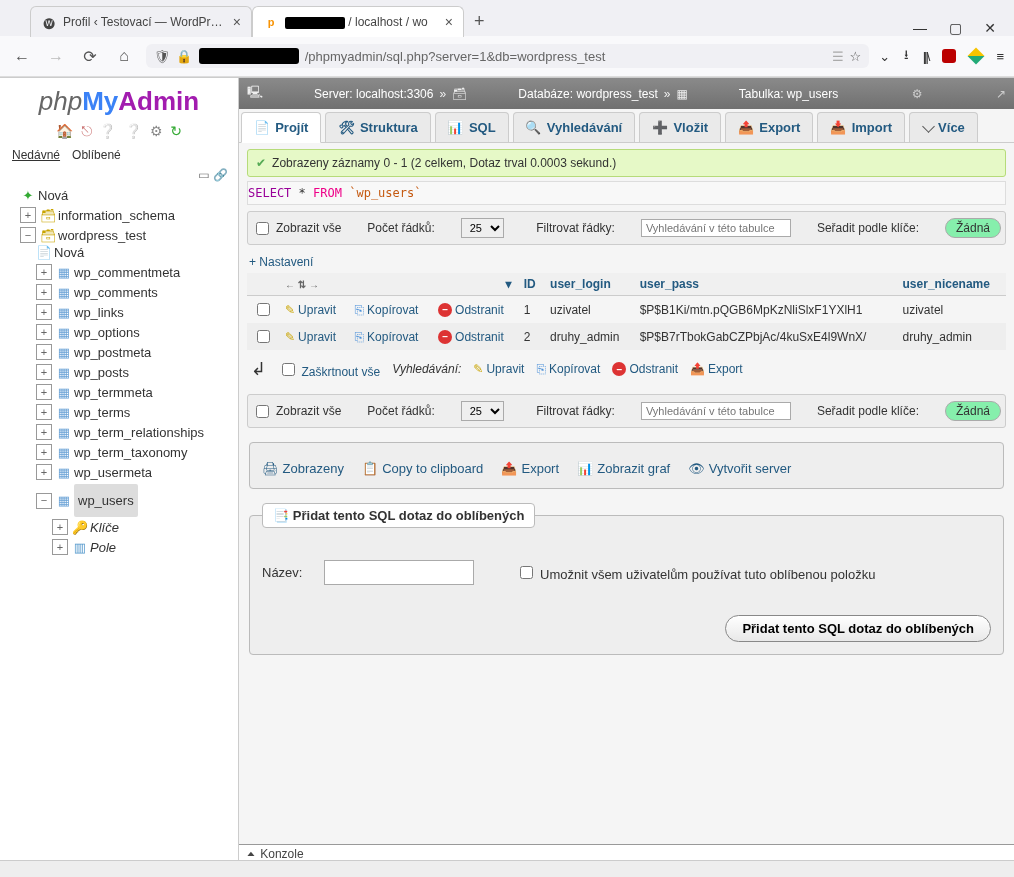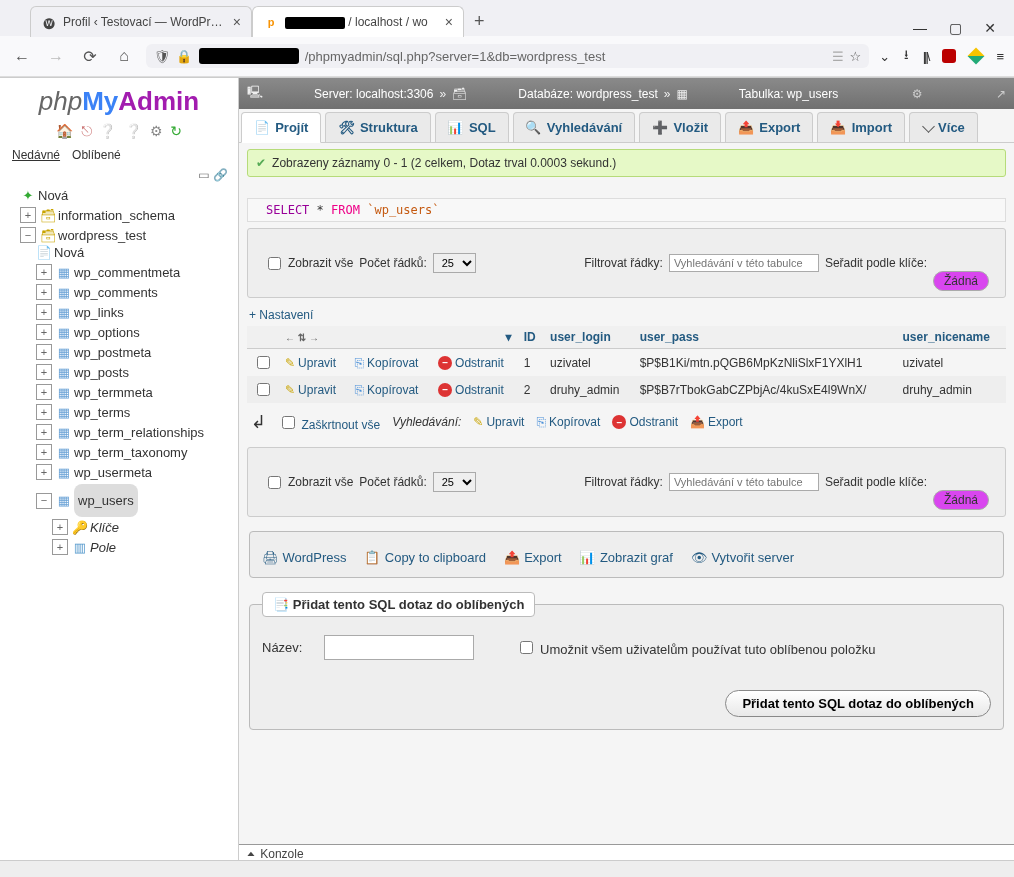--- a/index.html
+++ b/index.html
@@ -32,64 +32,64 @@
   .icon-row span { margin:0 2px; font-size:14px; }
   .subtabs { display:flex; gap:4px; padding:0 8px; font-size:12px; }
   .subtabs span { padding:2px 4px; }
   .subtabs .active { text-decoration:underline; }
   .collapse-row { text-align:right; padding:4px 10px; font-size:12px; color:#666; }
   .tree { font-size:13px; padding-left:4px; }
   .tree ul { list-style:none; margin:0; padding:0 0 0 16px; }
   .tree li { padding:2px 0; white-space:nowrap; display:flex; align-items:center; gap:2px;}
   .tree li > ul { width:100%; }
   .toggle { display:inline-flex; width:14px; height:14px; border:1px solid #999; align-items:center; justify-content:center; font-size:11px; line-height:1; color:#666; background:#fff; margin-right:2px;}
-  .tree .sel { background:#ddd; border-radius:8px; padding:9px 4px;}
+  .tree .sel { background:#ddd; border-radius:2px; padding:9px 4px;}
   .tree-icon { width:16px; display:inline-block; text-align:center;}
   .db-icon { color:#c9a400; }
   .tbl-icon { color:#6aa2d6; }
   .new-icon { color:#3a3; }
   .key-icon { color:#d4a017; }
   .col-icon { color:#5599cc; }
 
   .main { flex:1; display:flex; flex-direction:column; background:#f5f5f5; overflow-y:auto; position:relative;}
   .breadcrumb { background:#888; background:linear-gradient(#8a8a8a,#707070); color:#eee; font-size:12px; padding:5px 8px; display:flex; align-items:center; gap:6px;}
   .breadcrumb .srv { color:#fff;margin-left:45px; }
   .breadcrumb .gear { margin-left:auto; color:#ccc;}
   .topmenu { background:#f5f5f5; border-bottom:1px solid #ccc; display:flex; flex-wrap:wrap; }
   .topmenu .mtab { padding:7px 12px; border:1px solid #ccc; border-bottom:none; margin:3px 2px 0; background:#eaeaea; border-radius:4px 4px 0 0; display:flex; align-items:center; gap:5px; font-weight:bold; color:#235a81; cursor:pointer;}
   .topmenu .mtab.active { background:#fff; border-bottom:1px solid #fff; margin-bottom:-1px;}
   .mtab .micon { font-size:13px;}
   .content { padding:6px 8px 20px; }
   .success { background:#e6f9c7; border:1px solid #b6db7a; padding:6px 8px; border-radius:3px; font-size:12px; display:flex; align-items:center; gap:6px;}
-  .sqlbox { background:#f8f8f8; border:1px solid #ddd; padding:4px 18px; font-family:monospace; font-size:12px; margin-top:21px;}
+  .sqlbox { background:#f8f8f8; border:1px solid #ddd; padding:4px 0; font-family:monospace; font-size:12px; margin-top:4px;}
   .sqlbox .kw1 { color:#909; }
   .sqlbox .kw2 { color:#e08; }
   .sqlbox .tn { color:#c55a11; }
   .linksrow { text-align:right; font-size:12px; padding:4px 0;}
   .linksrow input[type=checkbox]{vertical-align:middle;}
-  .toolbar { background:#eee; border:1px solid #ccc; border-radius:3px; padding:6px 16px; margin:6px 0; display:flex; align-items:center; gap:6px; font-size:12px; flex-wrap:wrap;}
+  .toolbar { background:#eee; border:1px solid #ccc; border-radius:3px; padding:6px 4px; margin:6px 0; display:flex; align-items:center; gap:26px; font-size:12px; flex-wrap:wrap;}
   .toolbar label { display:flex; align-items:center; gap:4px;}
   .toolbar select, .toolbar input[type=text] { font-size:11px; border:1px solid #aaa; padding:2px 4px;}
-  .toolbar .btn { background:#d946ef; border:1px solid #aaa; border-radius:10px; padding:2px 10px;margin-top:36px;}
+  .toolbar .btn { background:#86efac; border:1px solid #aaa; border-radius:10px; padding:2px 10px;}
   .settings-link { color:#235a81; font-size:12px; padding:4px 2px; display:inline-block;}
   table.results { border-collapse:collapse; width:100%; font-size:12px;}
   table.results th { text-align:left; padding:4px 6px; color:#235a81; font-weight:bold; border-bottom:1px solid #ccc; background:#f0f0f0;}
   table.results td { padding:4px 6px; vertical-align:middle;}
   table.results tr.even { background:#eee; }
   .rowact { color:#235a81; display:inline-flex; align-items:center; gap:3px;}
   .roundred { display:inline-flex; width:14px; height:14px; background:#d33; border-radius:50%; color:#fff; align-items:center; justify-content:center; font-size:10px; font-weight:bold;}
   .pencil { color:#c9a400;}
   .copyicon { color:#4a90d9;}
   .checkall { display:flex; align-items:center; gap:12px; font-size:12px; padding:8px 4px;}
   .checkall .arrow { font-size:18px; transform: scaleX(-1); display:inline-block; }
   fieldset.ops { border:1px solid #bbb; border-radius:4px; margin:14px 2px; padding:18px 12px 12px; position:relative; background:#eee;}
   fieldset.ops legend { background:#fff; border:1px solid #bbb; border-radius:4px; padding:4px 10px; font-weight:bold; font-size:13px; color:#333;}
   .opsrow { display:flex; gap:18px; flex-wrap:wrap;}
   .opsrow a { display:inline-flex; align-items:center; gap:4px;}
-  .favrow { display:flex; align-items:center; gap:22px; margin-top:0;}
+  .favrow { display:flex; align-items:center; gap:22px; margin-top:14px;}
   .favrow input[type=text]{ border:1px solid #aaa; padding:4px; width:140px;}
   .bigbtn { background:linear-gradient(#fff,#e8e8e8); border:1px solid #888; border-radius:14px; padding:5px 16px; font-weight:bold; font-size:13px; float:right;}
   .konzole { position:absolute; left:0; right:0; bottom:0; background:#fff; border-top:1px solid #999; font-size:12px; padding:2px 6px; color:#444;}
   .konzole .tri { display:inline-block; transform:scaleY(0.6);}
   .scroll-h { position:absolute; left:0; right:0; bottom:0; height:16px; background:#eee; border-top:1px solid #ccc;}
   .sortarrows{font-size:10px;color:#666;}
   .dropdown{display:inline-block;width:8px;height:8px;border-left:1px solid #555;border-bottom:1px solid #555;transform:rotate(-45deg);margin-left:2px;margin-bottom:2px;}
 </style>
 </head>
 <body>
@@ -416,21 +416,21 @@
         <span style="margin-left:auto;">Filtrovat řádky:</span>
         <input type="text" style="width: 140px;" placeholder="Vyhledávání v této tabulce">
         <span>Seřadit podle klíče:</span>
         <span class="btn">Žádná</span>
       </div>
 
       <fieldset class="ops">
         <div class="opsrow">
           <a>
               <span>🖨</span>
-              <span>WordPress</span>
+              <span>Zobrazeny</span>
             </a>
           <a>
               <span>📋</span>
               <span>Copy to clipboard</span>
             </a>
           <a>
               <span>📤</span>
               <span>Export</span>
             </a>
           <a>

